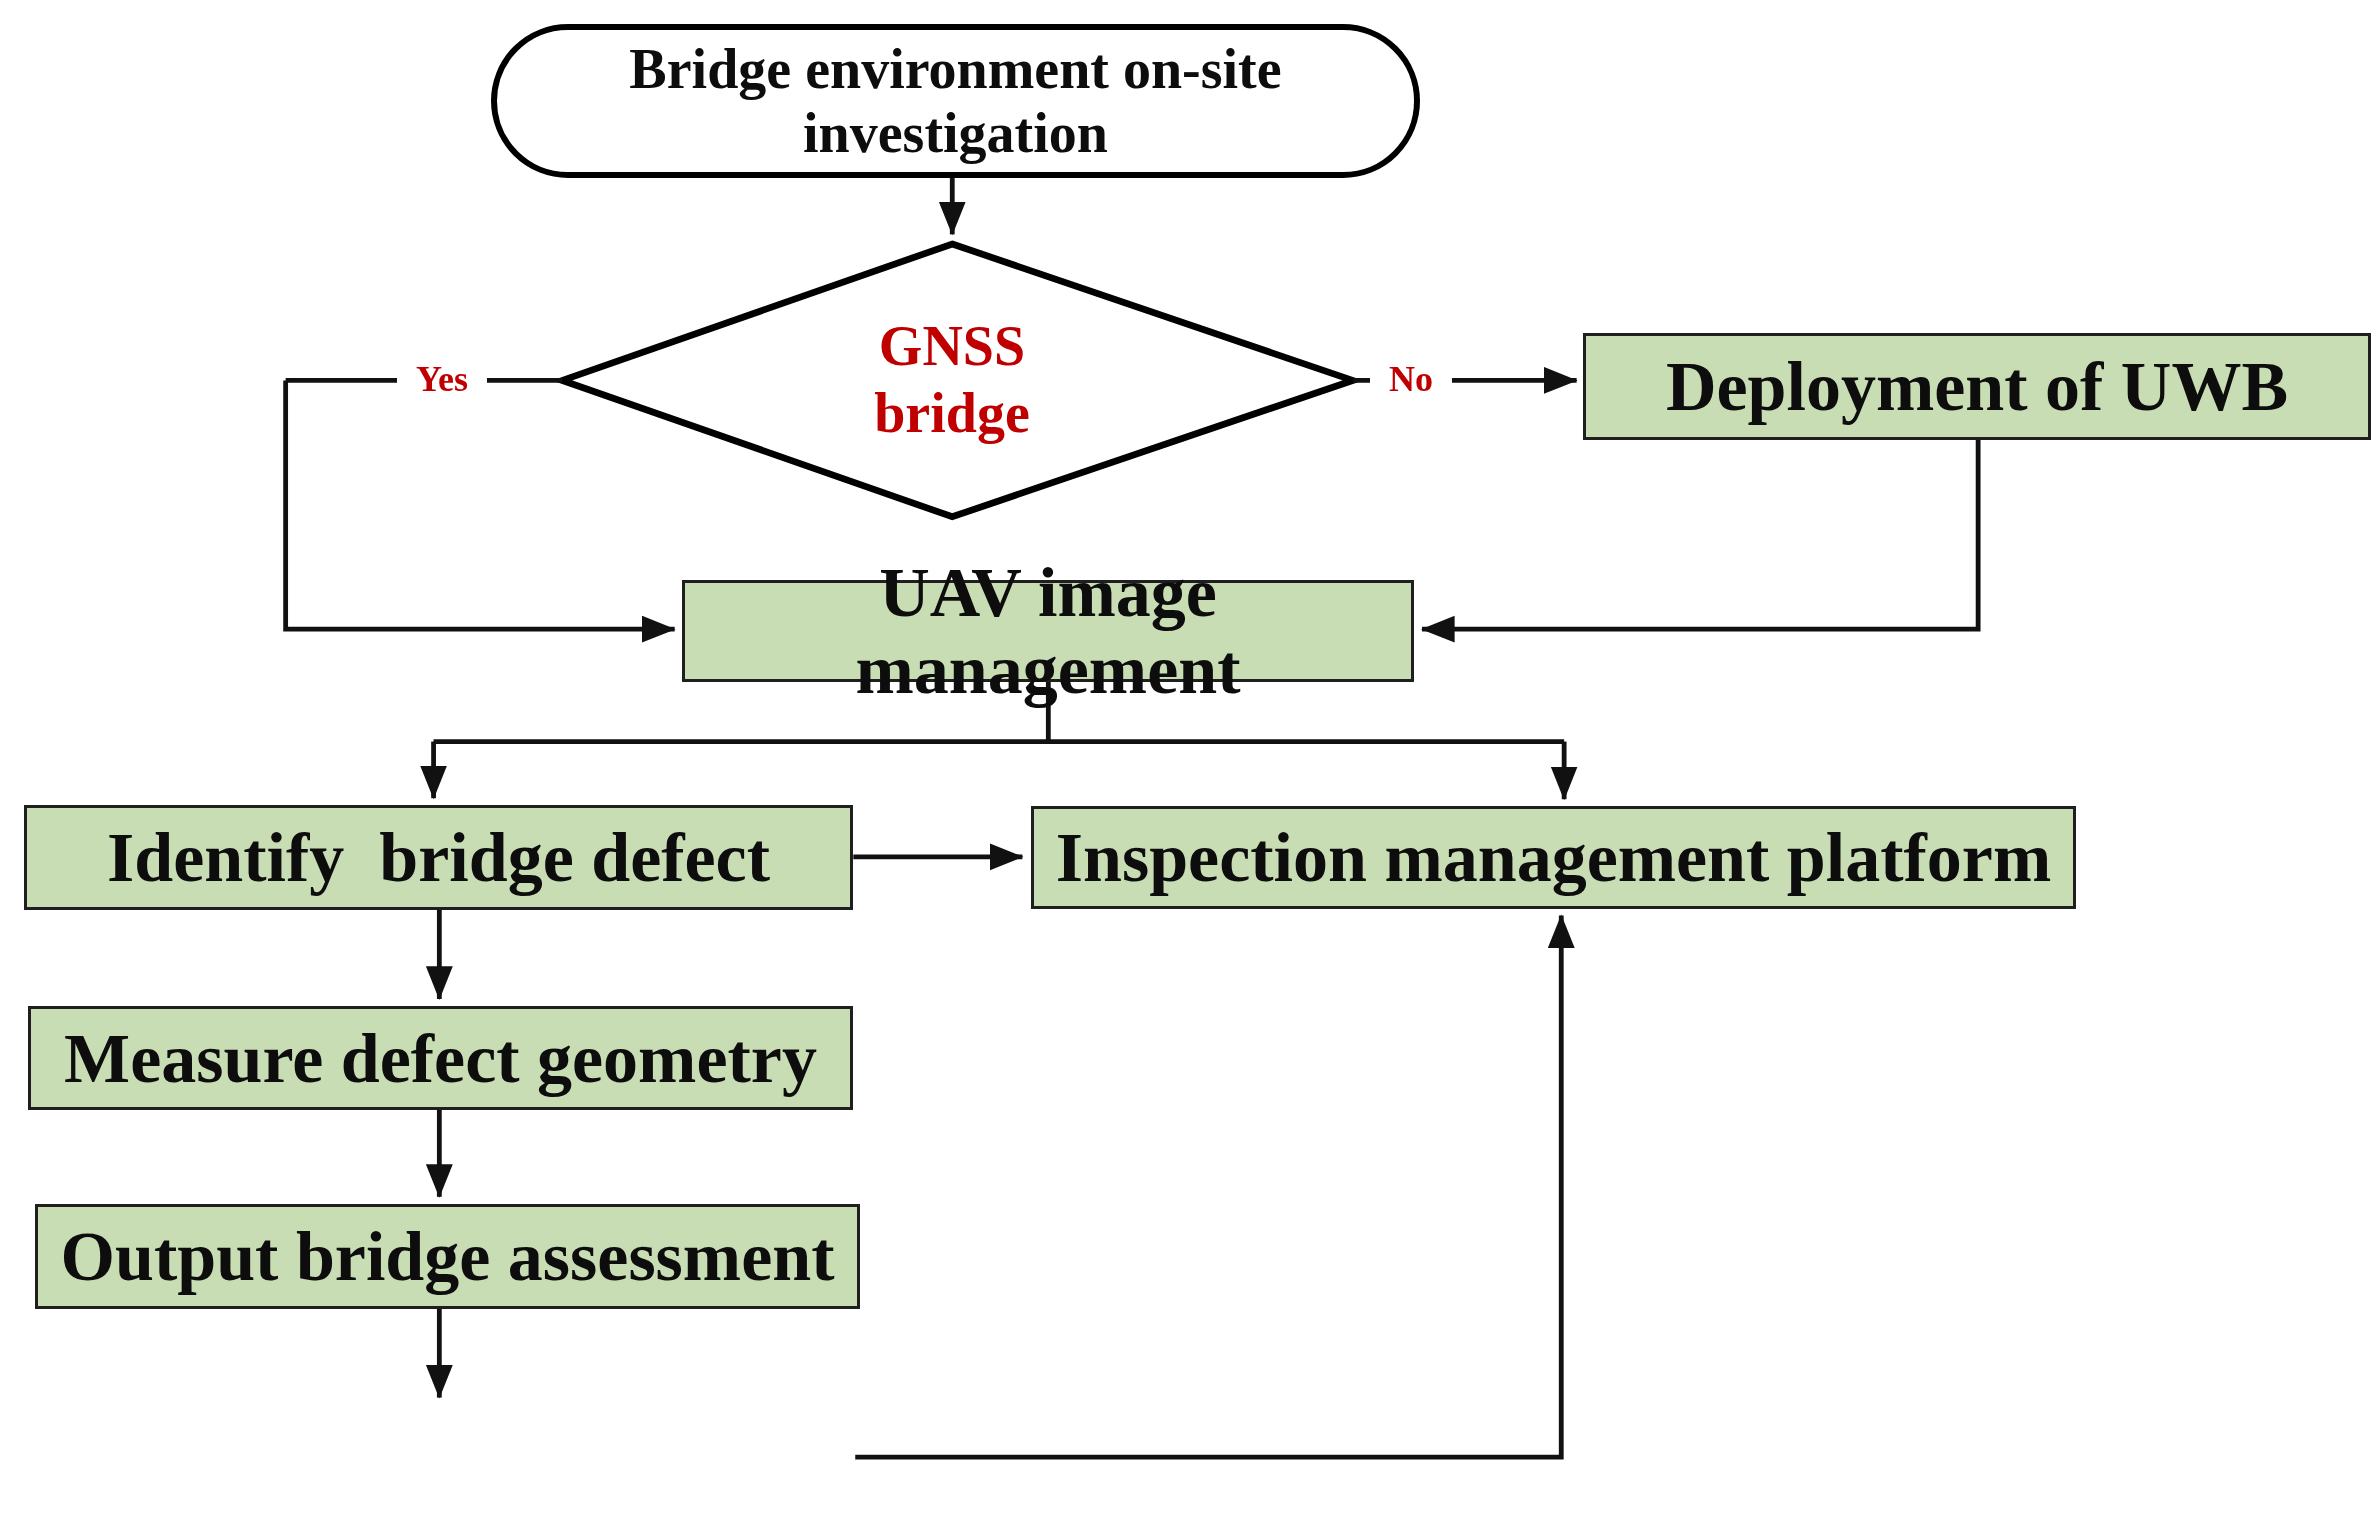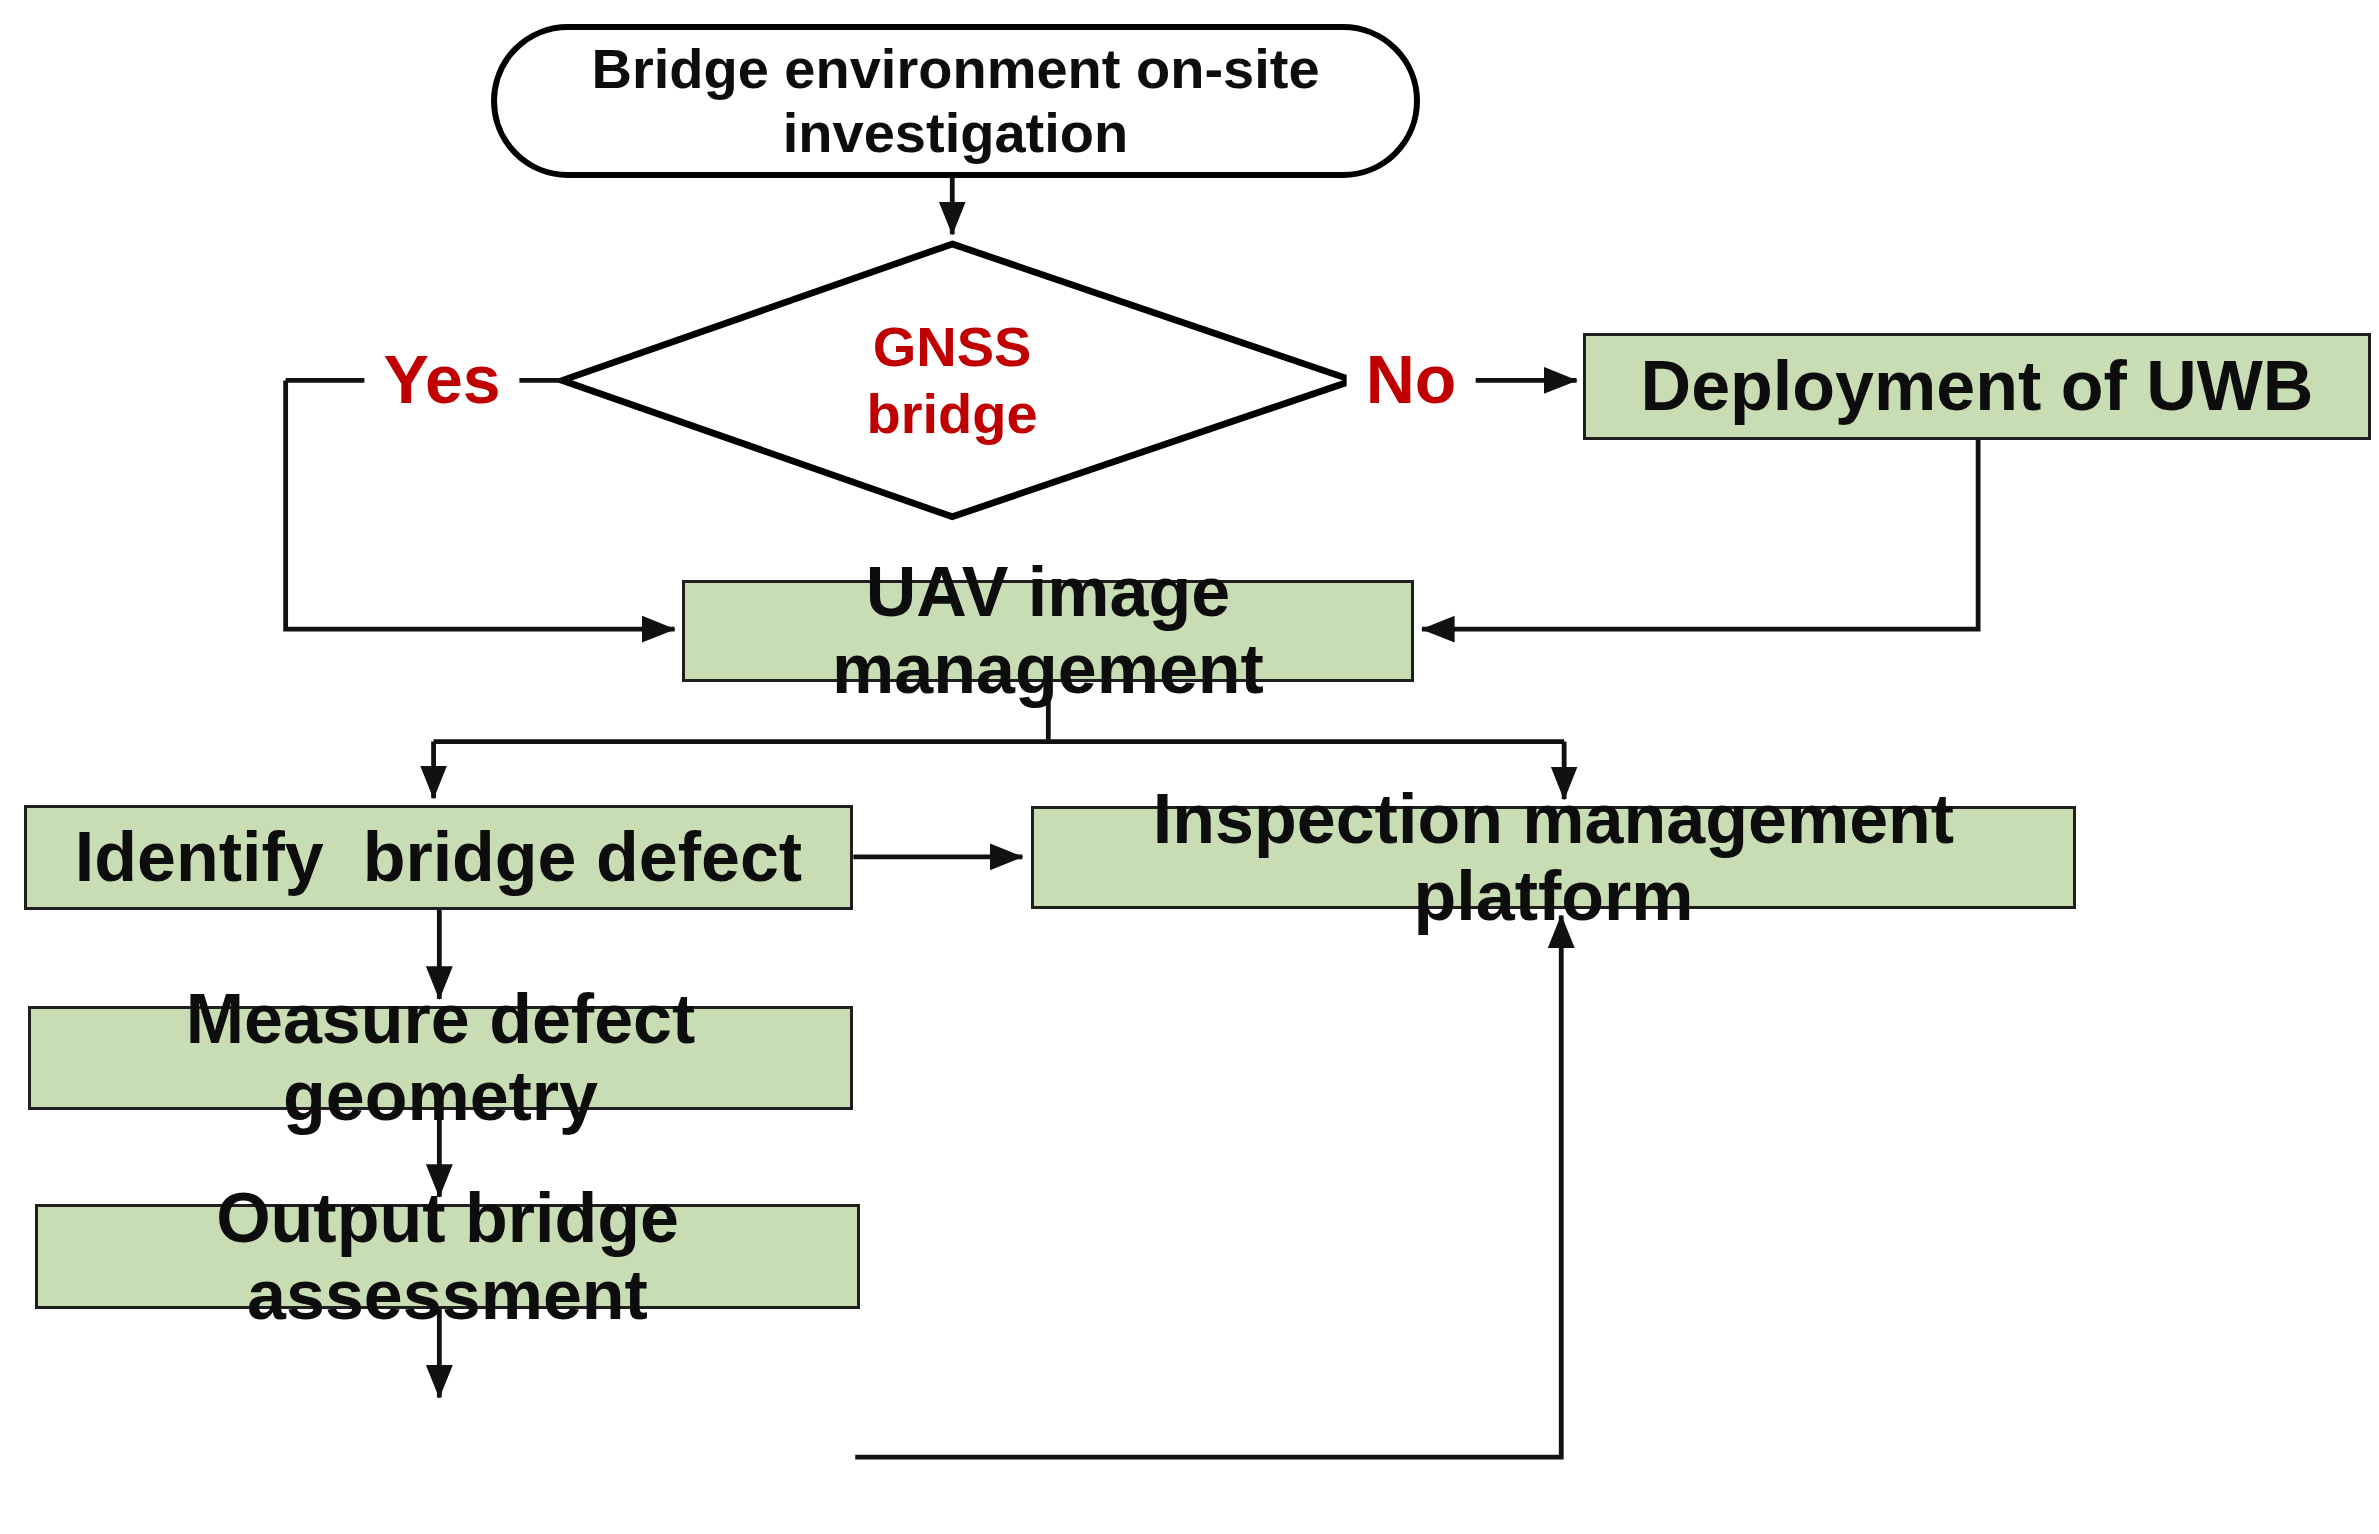--- a/index.html
+++ b/index.html
@@ -12,21 +12,21 @@
     --decision-text: #c00000;
     --node-text: #0d0d0d;
   }
   * { margin: 0; padding: 0; box-sizing: border-box; }
   html, body { background: var(--background); }
   .canvas {
     position: relative;
     width: 2380px;
     height: 1534px;
     background: var(--background);
-    font-family: Liberation Sans, sans-serif;
+    font-family: Liberation Serif, serif;
     overflow: hidden;
   }
   .edges-svg {
     position: absolute;
     left: 0; top: 0;
     width: 2380px; height: 1534px;
   }
   .edge {
     stroke: var(--connector);
     stroke-width: 5;
@@ -68,21 +68,21 @@
     font-size: 56px;
     line-height: 1.2;
     text-align: center;
     white-space: pre-wrap;
   }
   .branch-label {
     position: absolute;
     transform: translate(-50%, -50%);
     color: var(--decision-text);
     font-weight: bold;
-    font-size: 68px;
+    font-size: 36px;
     background: var(--background);
     padding: 0 19px;
     text-align: center;
   }
 </style>
 </head>
 <body>
 
 <div class="canvas">
 

